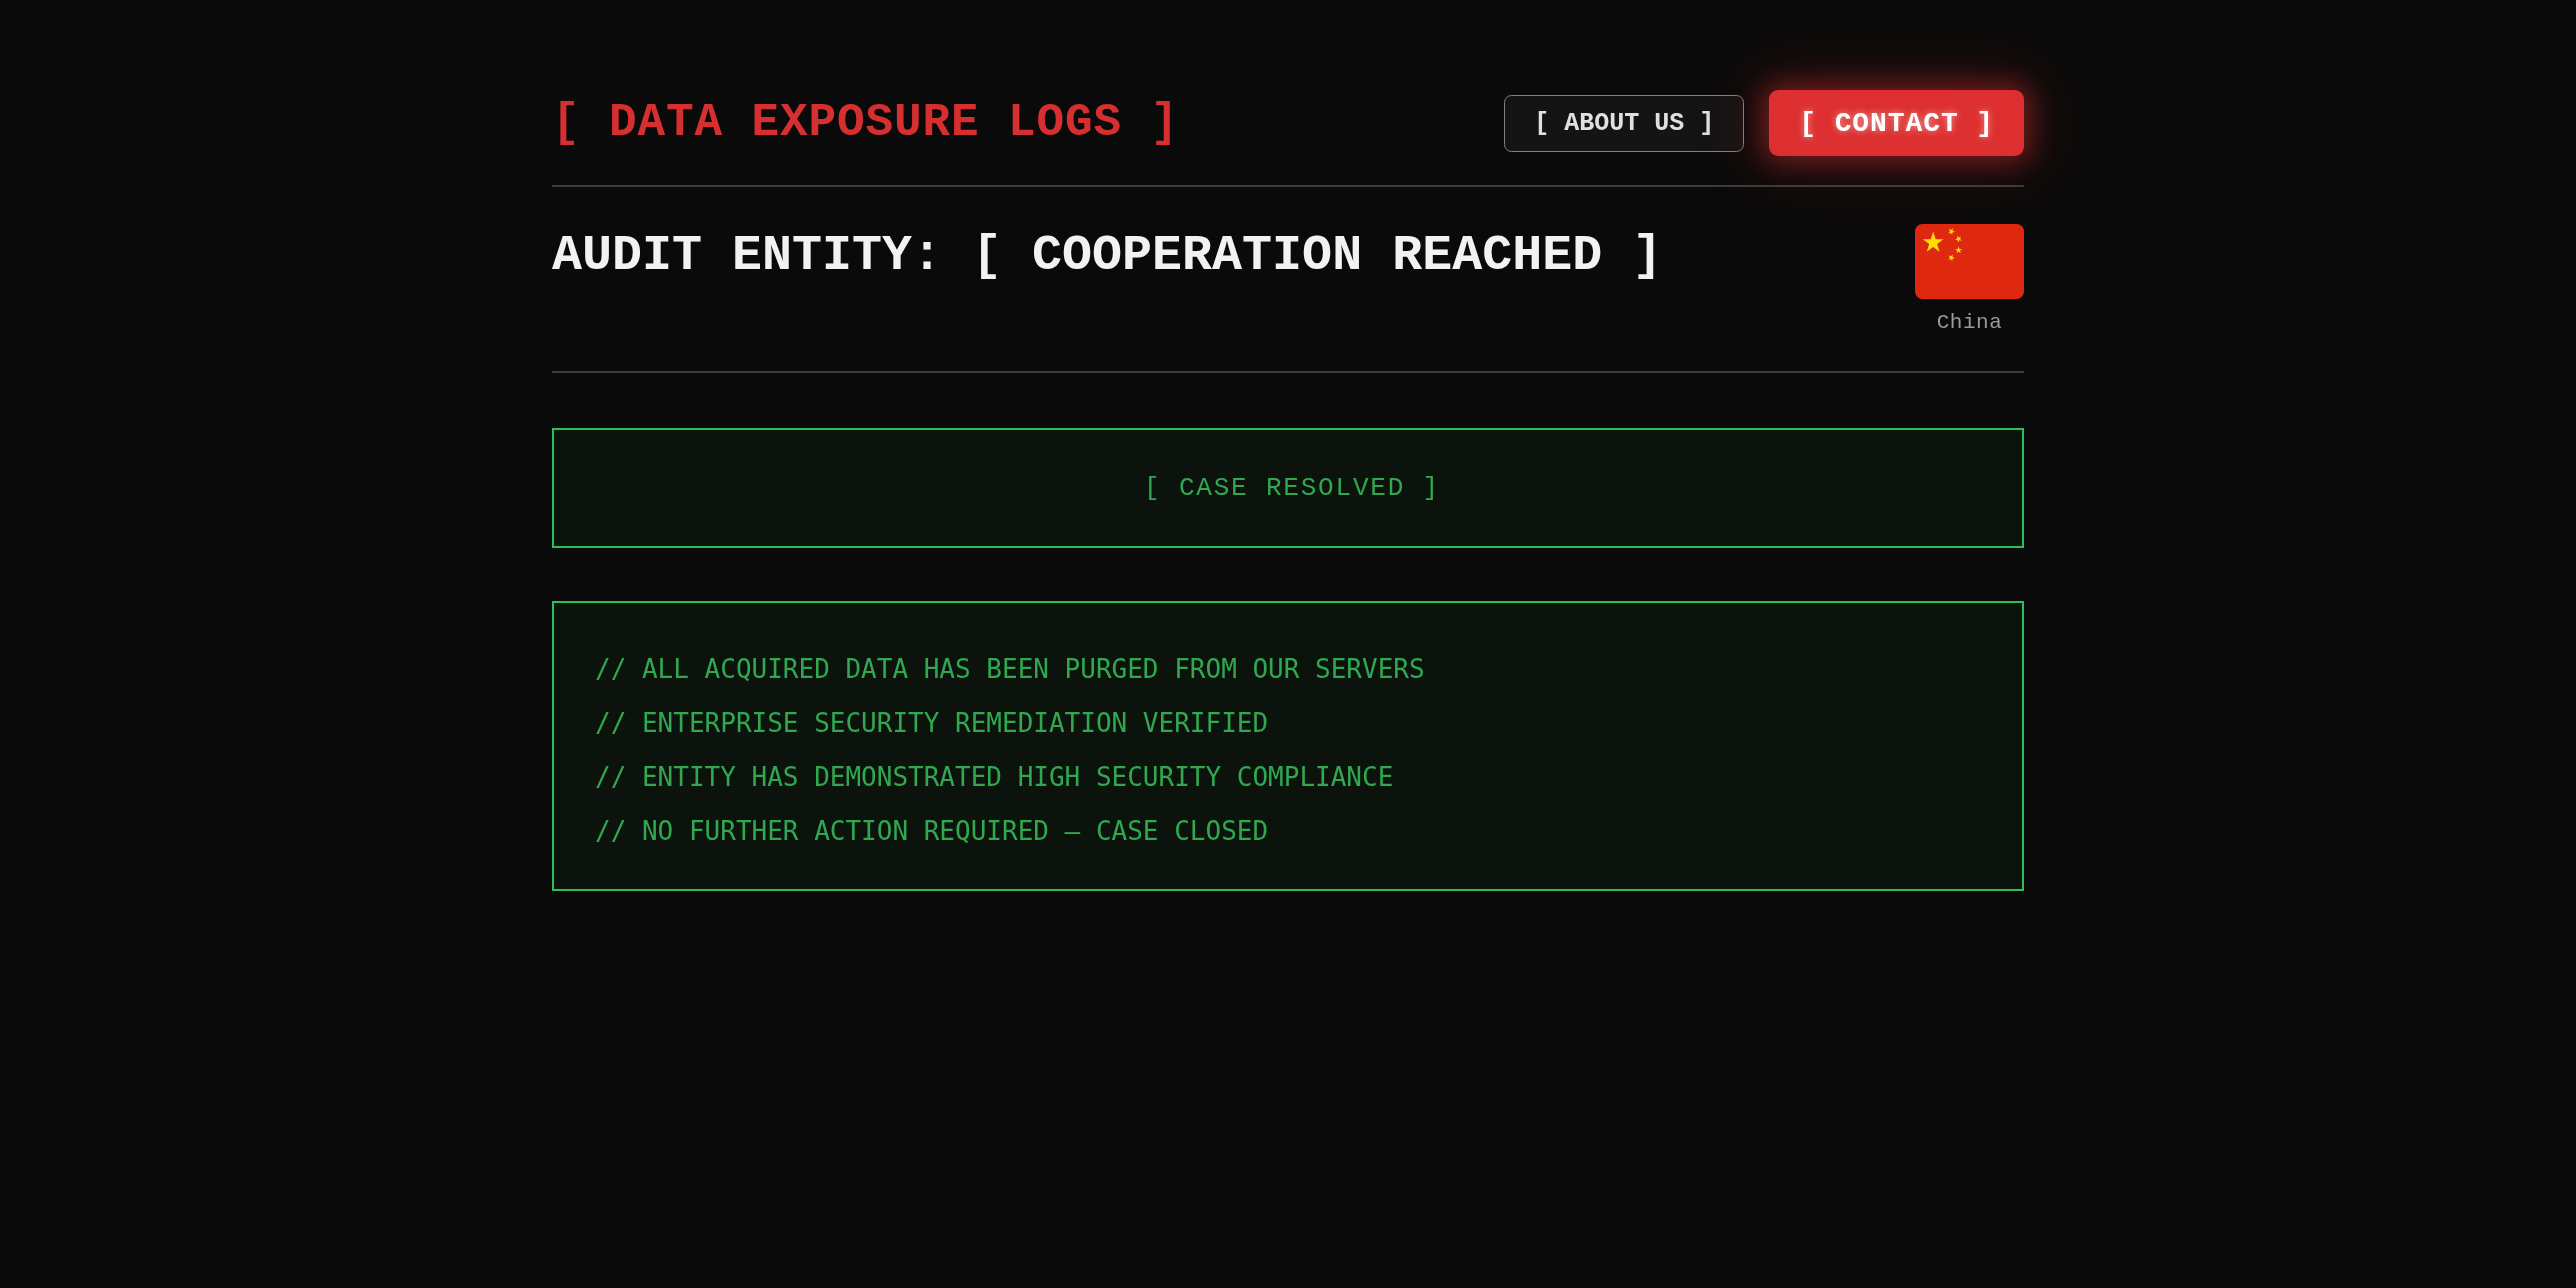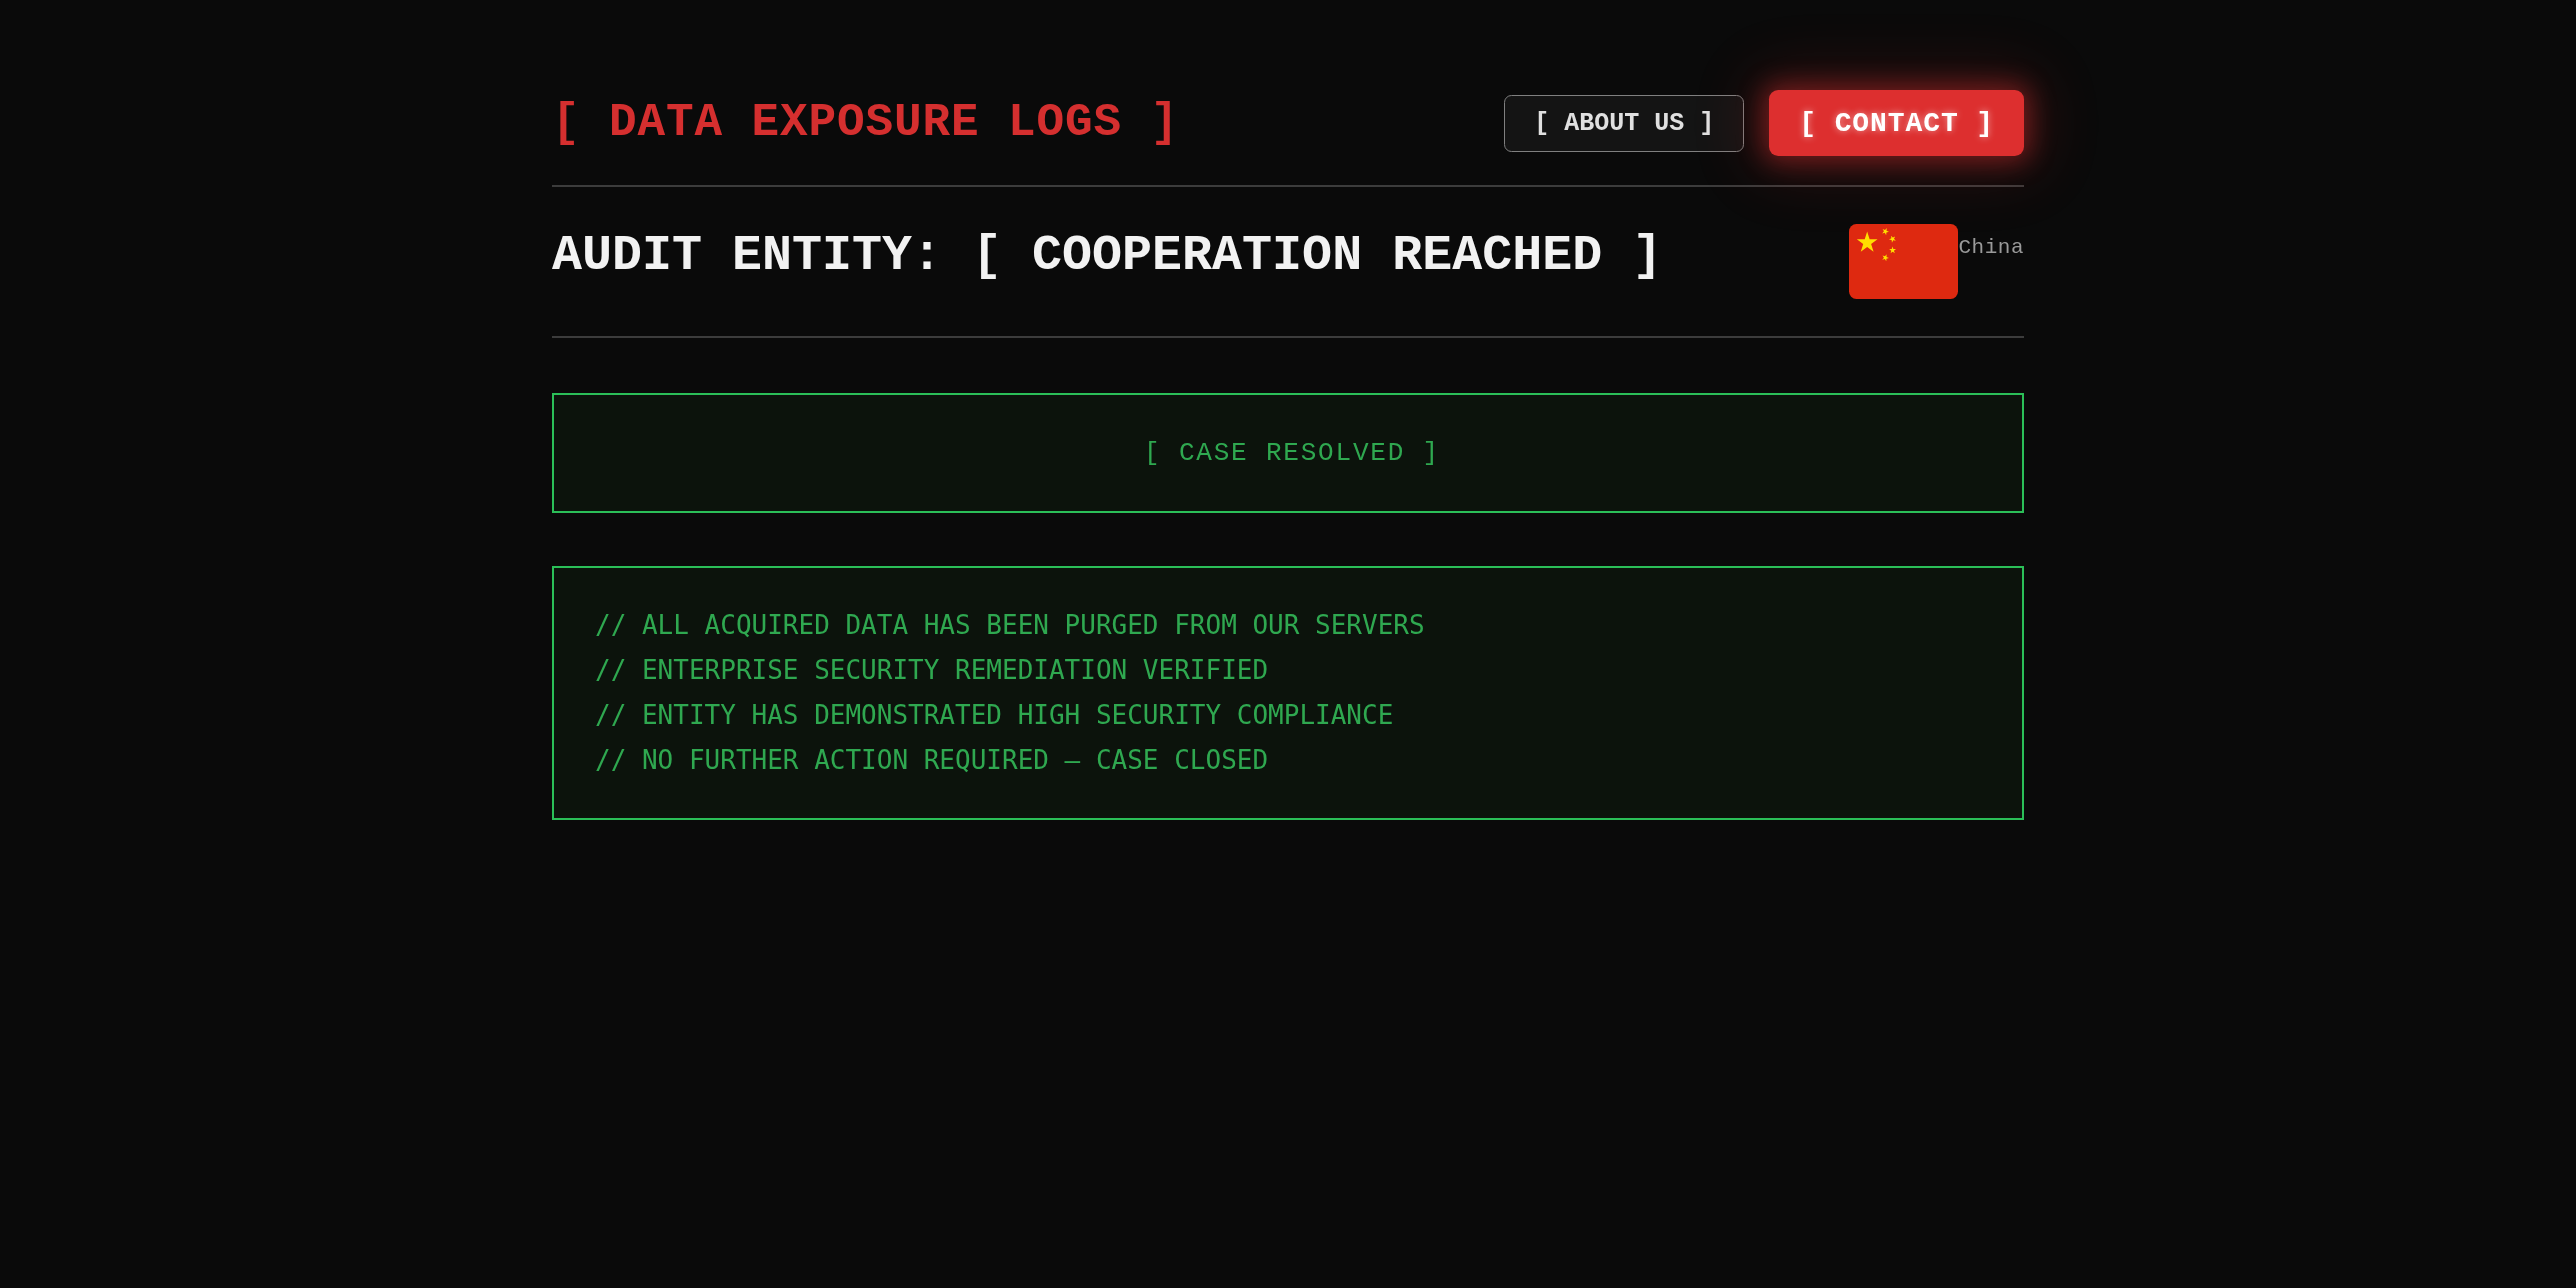--- a/index.html
+++ b/index.html
@@ -85,21 +85,22 @@
   }
   .entity-heading {
     color: #f2f2f2;
     font-size: 50px;
     font-weight: bold;
     white-space: nowrap;
     padding-top: 3.7px;
   }
   .flag-col {
     display: flex;
-    align-items: flex-start;
+    flex-direction: column;
+    align-items: center;
   }
   .flag {
     width: 109px;
     height: 75px;
     border-radius: 7.4px;
     display: block;
   }
   .flag-label {
     color: #9a9a9a;
     font-size: 21px;
@@ -128,20 +129,21 @@
     border: 2.8px solid var(--border-green);
     background: #0c130c;
     padding: 35px 41px;
   }
   .log-line {
     color: var(--text-green);
     font-family: "DejaVu Sans Mono", monospace;
     font-size: 26px;
     line-height: 45px;
     white-space: nowrap;
+    margin-top: 9px;
   }
 </style>
 </head>
 <body>
 
 <div class="container">
 
   <div class="header-row">
     <div class="site-title">[ DATA EXPOSURE LOGS ]</div>
     <div class="nav">

